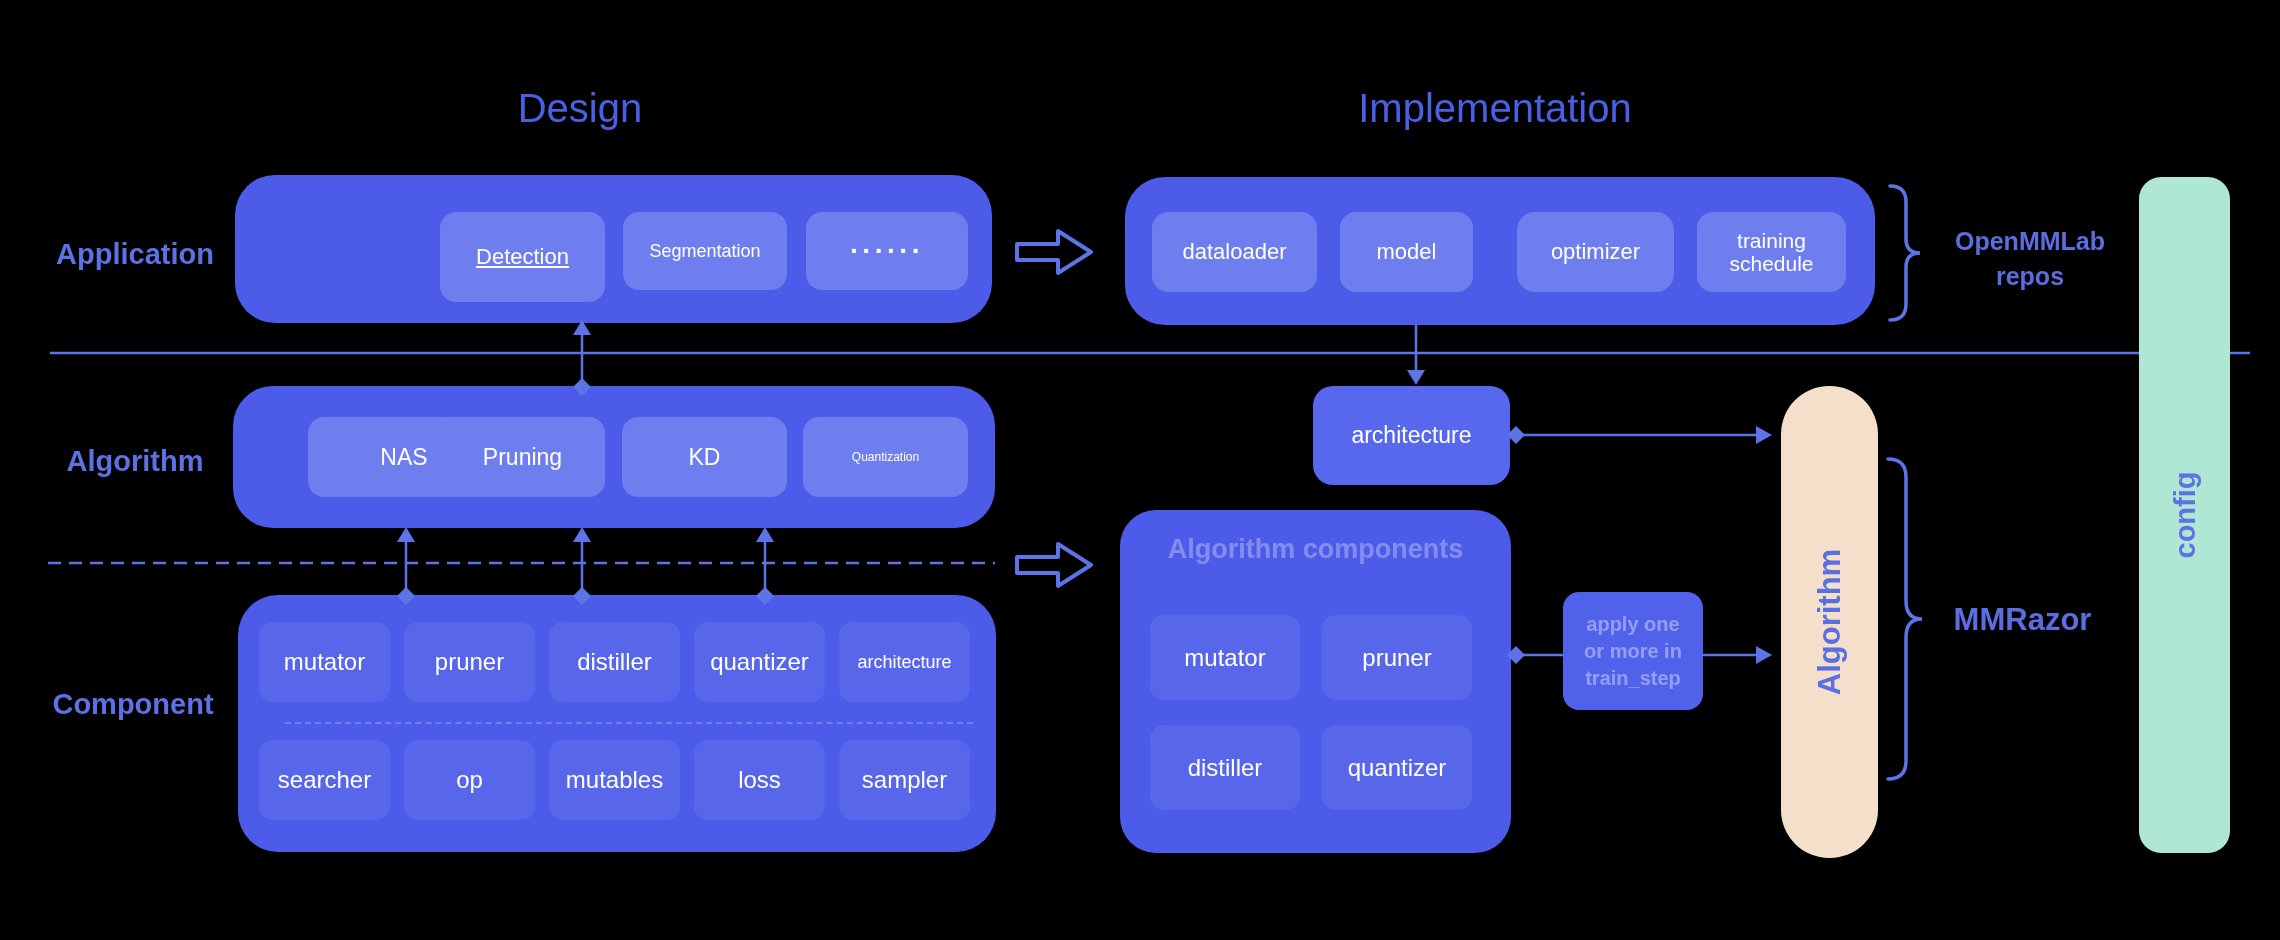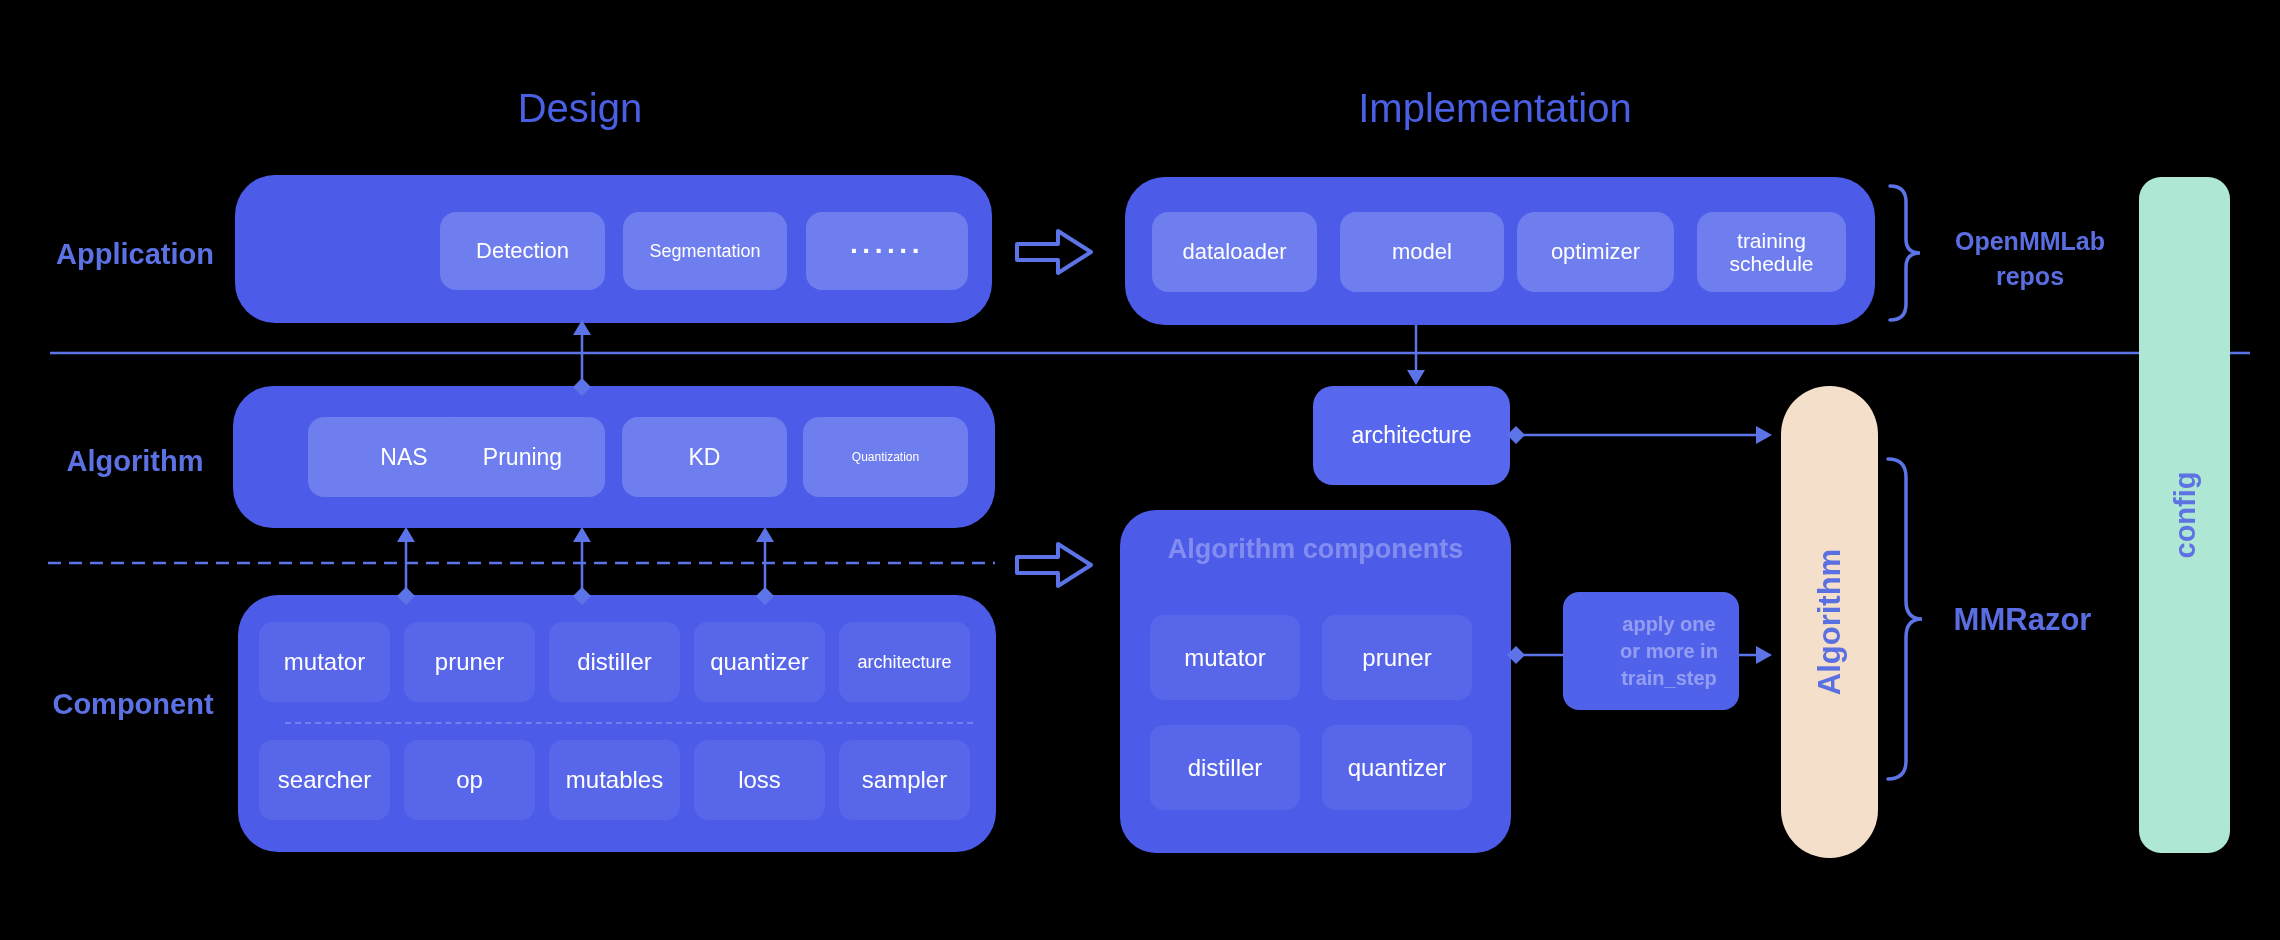--- a/index.html
+++ b/index.html
@@ -33,21 +33,21 @@
   .dots{font-size:28px;font-weight:700;letter-spacing:3px;}
   .arch-box{
     background:#5868ee;border-radius:20px;color:#fff;font-size:23px;font-weight:500;
     display:flex;align-items:center;justify-content:center;
   }
   .comp-heading{
     color:rgba(255,255,255,0.30);font-weight:700;font-size:27px;text-align:center;
   }
   .apply-box{
     background:#5162ea;border-radius:16px;
-    display:flex;align-items:center;justify-content:center;padding-left:36px;
+    display:flex;align-items:center;justify-content:center;
   }
   .apply-text{
     color:rgba(255,255,255,0.38);font-weight:700;font-size:20px;line-height:27px;text-align:center;
   }
   .vbar-beige{background:#f4dfca;border-radius:48px;}
   .vbar-mint{background:#aee7d3;border-radius:22px;}
   .vtext{
     position:absolute;left:50%;top:50%;
     transform:translate(-50%,-50%) rotate(-90deg);
     white-space:nowrap;font-weight:700;
@@ -83,21 +83,21 @@
   </svg>
 
   <div class="abs title" style="left:460px;top:86px;width:240px;">Design</div>
   <div class="abs title" style="left:1330px;top:86px;width:330px;">Implementation</div>
 
   <div class="abs row-label" style="left:40px;top:237px;width:190px;">Application</div>
   <div class="abs row-label" style="left:40px;top:444px;width:190px;">Algorithm</div>
   <div class="abs row-label" style="left:38px;top:687px;width:190px;">Component</div>
 
   <div class="abs container" style="left:235px;top:175px;width:757px;height:148px;"></div>
-  <div class="abs chip fs22" style="left:440px;top:212px;width:165px;height:78px;">Detection</div>
+  <div class="abs chip fs22" style="left:440px;top:212px;width:165px;height:90px;text-decoration:underline;">Detection</div>
   <div class="abs chip fs18" style="left:623px;top:212px;width:164px;height:78px;">Segmentation</div>
   <div class="abs chip dots" style="left:806px;top:212px;width:162px;height:78px;">······</div>
 
   <div class="abs container" style="left:233px;top:386px;width:762px;height:142px;"></div>
   <div class="abs chip fs23" style="left:260px;top:417px;width:192px;height:80px;margin-left:48px;">NAS</div>
   <div class="abs chip fs23" style="left:440px;top:417px;width:165px;height:80px;">Pruning</div>
   <div class="abs chip fs23" style="left:622px;top:417px;width:165px;height:80px;">KD</div>
   <div class="abs chip fs20" style="left:803px;top:417px;width:165px;height:80px;">Quantization</div>
 
   <div class="abs container" style="left:238px;top:595px;width:758px;height:257px;"></div>
@@ -110,21 +110,21 @@
   <div class="abs chip-faint fs18" style="left:839px;top:622px;width:131px;height:80px;">architecture</div>
 
   <div class="abs chip-faint fs24" style="left:259px;top:740px;width:131px;height:80px;">searcher</div>
   <div class="abs chip-faint fs24" style="left:404px;top:740px;width:131px;height:80px;">op</div>
   <div class="abs chip-faint fs24" style="left:549px;top:740px;width:131px;height:80px;">mutables</div>
   <div class="abs chip-faint fs24" style="left:694px;top:740px;width:131px;height:80px;">loss</div>
   <div class="abs chip-faint fs24" style="left:839px;top:740px;width:131px;height:80px;">sampler</div>
 
   <div class="abs container" style="left:1125px;top:177px;width:750px;height:148px;"></div>
   <div class="abs chip fs22" style="left:1152px;top:212px;width:165px;height:80px;">dataloader</div>
-  <div class="abs chip fs22" style="left:1340px;top:212px;width:164px;height:80px;text-align:right;">model</div>
+  <div class="abs chip fs22" style="left:1340px;top:212px;width:133px;height:80px;text-align:right;">model</div>
   <div class="abs chip fs22" style="left:1517px;top:212px;width:157px;height:80px;border-radius:18px;">optimizer</div>
   <div class="abs chip fs21" style="left:1697px;top:212px;width:149px;height:80px;padding:0 14px;box-sizing:border-box;">training schedule</div>
 
   <div class="abs arch-box" style="left:1313px;top:386px;width:197px;height:99px;">architecture</div>
 
   <div class="abs container" style="left:1120px;top:510px;width:391px;height:343px;border-radius:36px;"></div>
   <div class="abs comp-heading" style="left:1130px;top:534px;width:371px;">Algorithm components</div>
   <div class="abs chip-faint fs24" style="left:1150px;top:615px;width:150px;height:85px;">mutator</div>
   <div class="abs chip-faint fs24" style="left:1322px;top:615px;width:150px;height:85px;">pruner</div>
   <div class="abs chip-faint fs24" style="left:1150px;top:725px;width:150px;height:85px;">distiller</div>

